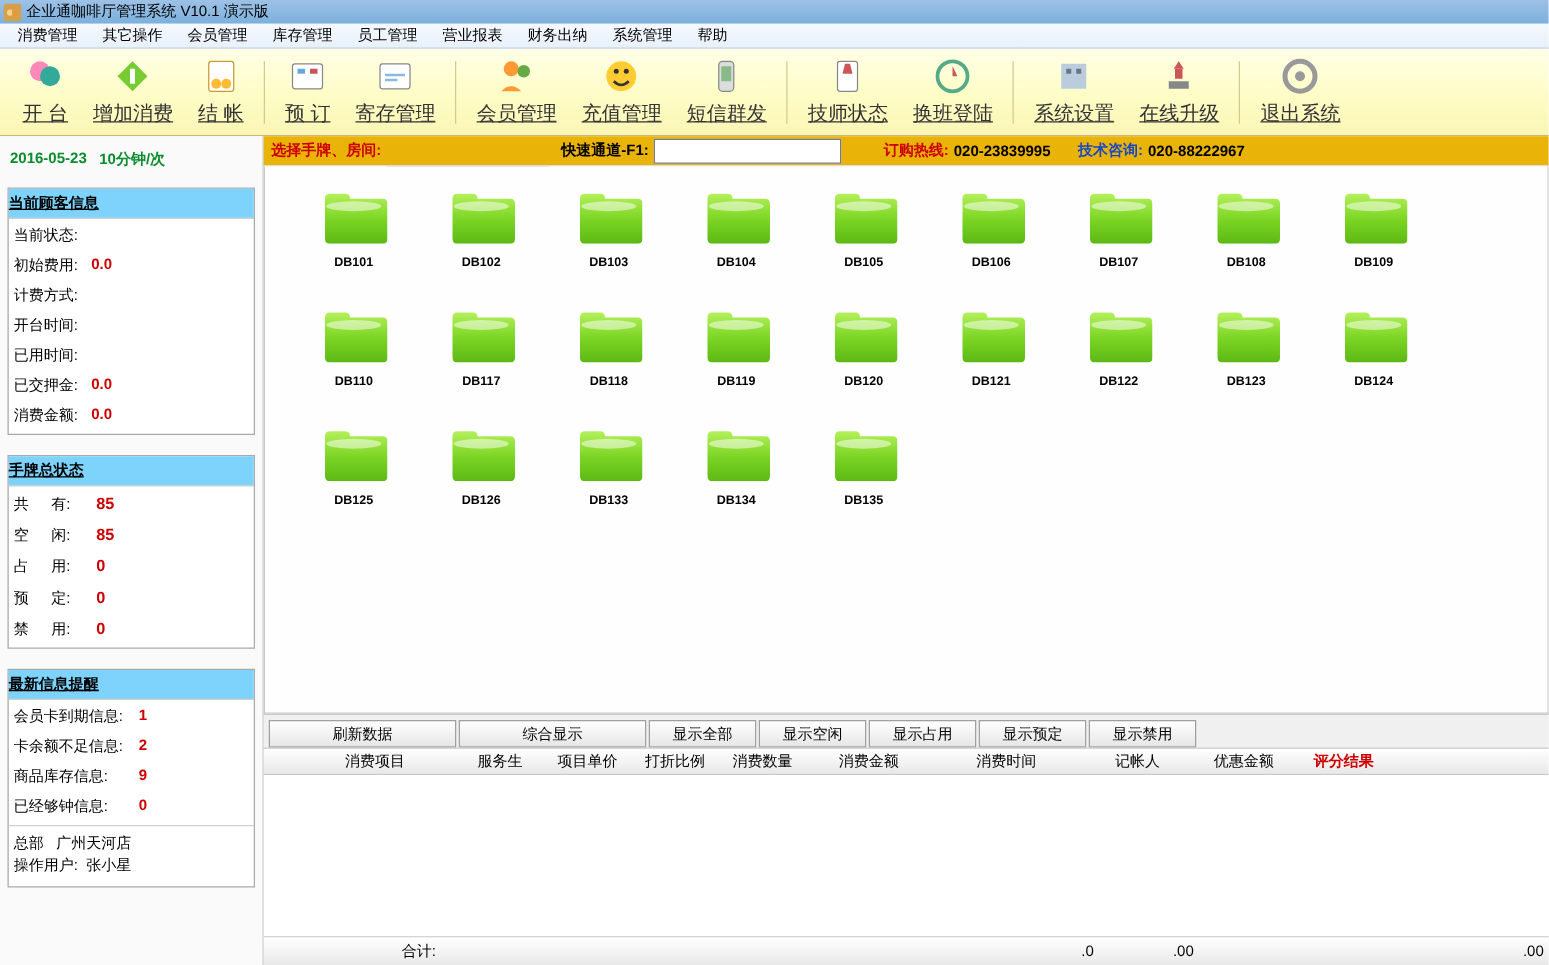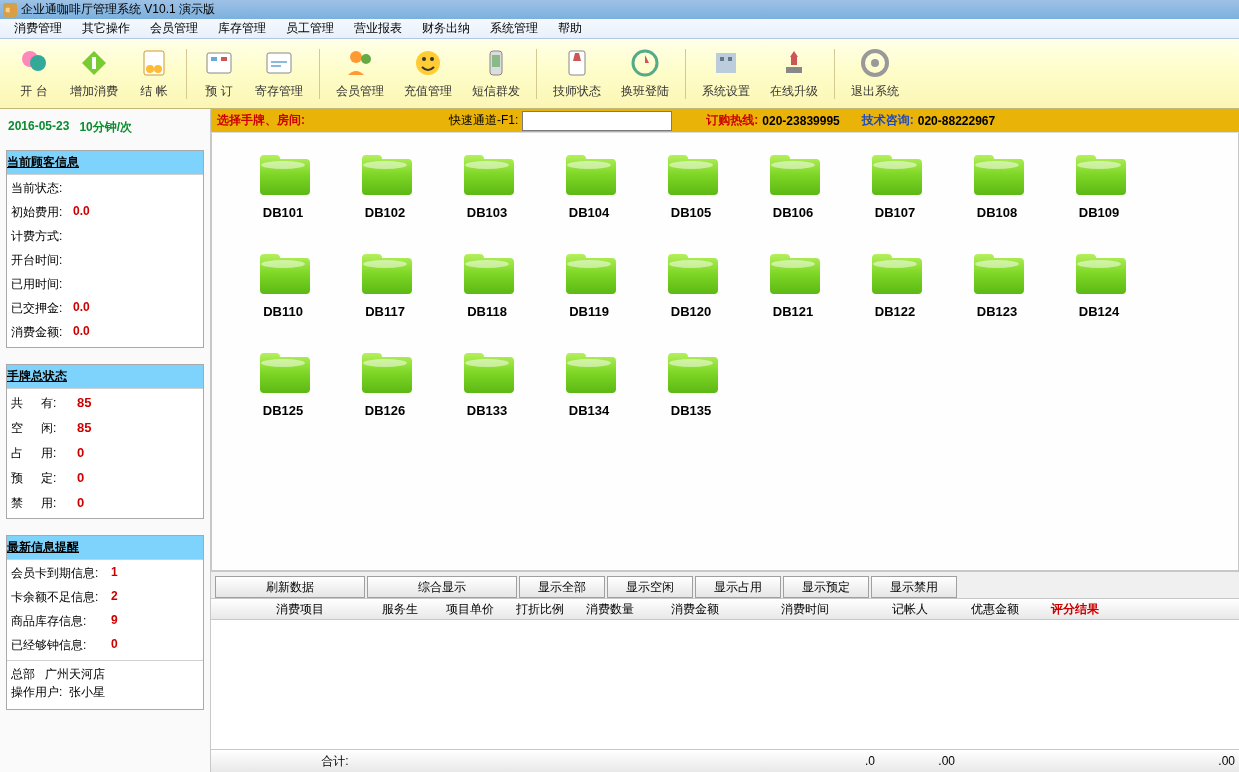--- a/index.html
+++ b/index.html
@@ -9,21 +9,21 @@
     .titlebar .icon { width: 14px; height: 14px; background: #d4a04c; border-radius: 2px; margin-right: 4px; display: flex; align-items: center; justify-content: center; }
     .titlebar .icon svg { width: 10px; height: 10px; }
 
     .menubar { height: 20px; background: linear-gradient(#f5f9fe, #e8f0fa); border-bottom: 1px solid #b2c9e2; display: flex; align-items: center; padding-left: 4px; }
     .menu-item { padding: 2px 10px; cursor: pointer; color: #000; }
 
     .toolbar { height: 70px; background: linear-gradient(#ffffe8, #fefdc8, #fbf6b5); border-bottom: 1px solid #c2b878; display: flex; align-items: center; padding: 0 8px; }
     .tool-btn { display: flex; flex-direction: column; align-items: center; justify-content: center; padding: 4px 8px; margin: 0 2px; cursor: pointer; border-radius: 3px; }
     .tool-icon { width: 32px; height: 32px; margin-bottom: 4px; display: flex; align-items: center; justify-content: center; }
     .tool-icon svg { width: 32px; height: 32px; }
-    .tool-label { color: #333; font-size: 12px; white-space: nowrap; }
+    .tool-label { color: #333; font-size: 16px; white-space: nowrap; text-decoration: underline; }
     .tool-sep { width: 1px; height: 50px; background: #d4c990; margin: 0 6px; }
 
     .main-area { display: flex; height: calc(772px - 109px); width: 1239px; }
 
     .left-panel { width: 210px; background: #fafafa; padding: 6px 6px; }
     .date-row { color: #0b8c2e; font-weight: bold; font-size: 14px; margin: 4px 2px 14px 2px; display: flex; gap: 10px; }
     .panel-box { border: 1px solid #a9a9a9; background: #fff; margin-bottom: 16px; }
     .panel-title { font-weight: bold; padding: 3px 0; border-bottom: 1px solid #d0d0d0; background: #7dd3fc; text-decoration: underline; }
     .panel-content { padding: 2px 0; }
     .kv-row { display: flex; padding: 3px 4px; border-bottom: 1px dotted transparent; }
@@ -31,32 +31,32 @@
     .kv-val { color: #c00; font-weight: bold; }
     .hand-row { display: flex; padding: 4px 4px; }
     .hand-c1 { width: 30px; }
     .hand-c2 { width: 36px; }
     .hand-v { color: #c00; font-weight: bold; font-size: 13px; }
     .footer-info { padding: 4px 4px 8px; line-height: 18px; border-top: 1px solid #d0d0d0; }
 
     .right-panel { flex: 1; display: flex; flex-direction: column; border-left: 1px solid #c8c8c8; }
     .filter-bar { height: 24px; display: flex; align-items: center; padding: 0 6px; gap: 4px; background: #eab308; border-bottom: 1px solid #dcdcdc; }
     .filter-label { color: #c00; font-weight: bold; }
-    .filter-label2 { color: #000; font-weight: normal; }
+    .filter-label2 { color: #000; font-weight: bold; }
     .filter-select { height: 20px; border: 1px solid #7a7a7a; width: 130px; padding: 0 4px; background: #fff; margin-top: 44px; }
     .filter-input { height: 20px; border: 1px solid #7a7a7a; width: 150px; padding: 0 4px; background: #fff; }
     .hotline { color: #c00; font-weight: bold; margin-left: 30px; }
     .hotline-num { color: #000; font-weight: bold; }
     .tech-sup { color: #1b49c2; font-weight: bold; margin-left: 18px; }
 
     .room-grid { flex: 1; background: #fefefe; border: 1px solid #c8c8c8; border-top: none; padding: 18px 20px; overflow-y: auto; }
     .room-row { display: flex; flex-wrap: wrap; }
     .room-cell { width: 102px; display: flex; flex-direction: column; align-items: center; margin-bottom: 30px; cursor: pointer; }
     .room-folder { width: 54px; height: 44px; margin-bottom: 10px; }
-    .room-name { font-weight: bold; color: #000; font-size: 13px; }
+    .room-name { font-weight: bold; color: #000; font-size: 10px; }
 
     .btn-bar { display: flex; gap: 2px; padding: 4px 4px 0; background: #f0f0f0; border-top: 1px solid #c8c8c8; align-items: center; }
     .flat-btn { height: 22px; border: 1px solid #a0a0a0; background: linear-gradient(#fff, #e6e6e6); padding: 0 18px; cursor: pointer; display: flex; align-items: center; }
     .flat-btn.wide { padding: 0 50px; }
 
     .data-header { height: 22px; background: linear-gradient(#fff, #e8e8e8); border-top: 1px solid #c8c8c8; border-bottom: 1px solid #c8c8c8; display: flex; align-items: center; }
     .data-body { flex: 0 0 130px; background: #fff; border-bottom: 1px solid #c8c8c8; }
     .data-footer { height: 22px; background: linear-gradient(#fff, #e8e8e8); display: flex; align-items: center; }
     .col { text-align: center; }
     .c-item { width: 130px; }

